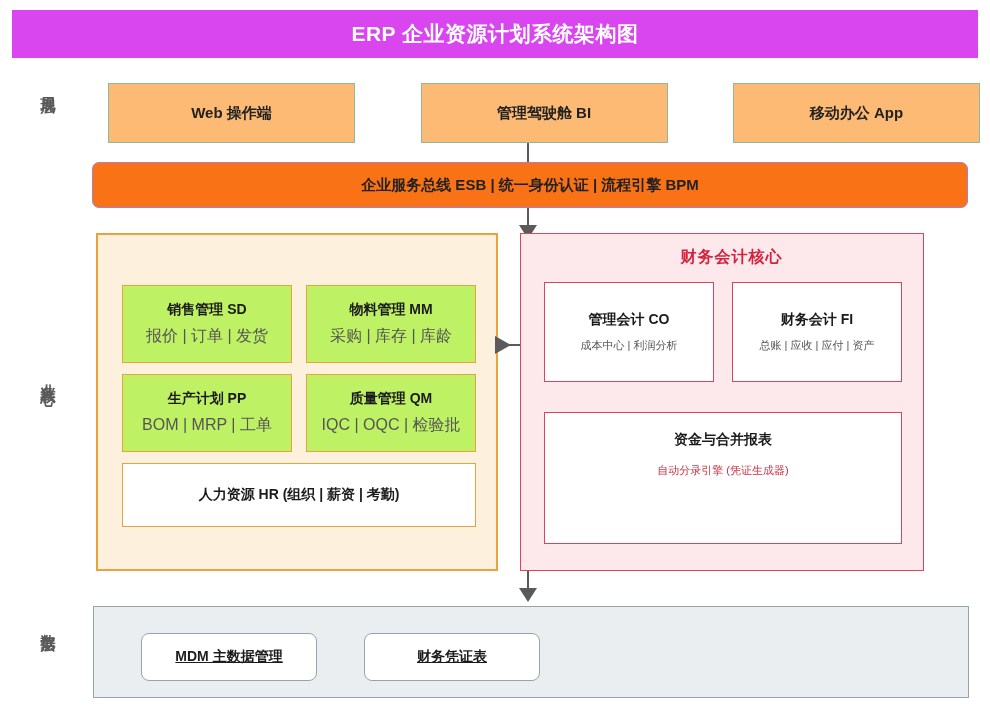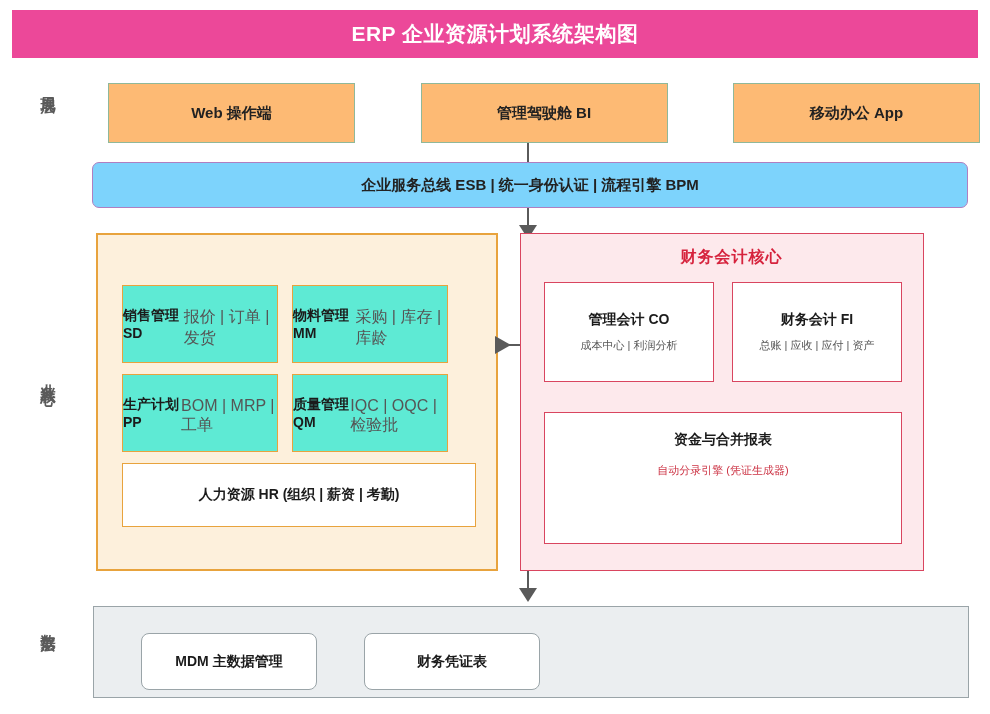--- a/index.html
+++ b/index.html
@@ -12,21 +12,21 @@
     font-family: "Liberation Sans", "DejaVu Sans", sans-serif;
     position: relative;
     overflow: hidden;
   }
 
   
   .title-bar {
     position: absolute;
     left: 12px; top: 10px;
     width: 966px; height: 48px;
-    background: #ec4899;
+    background: #d946ef;
     display: flex; align-items: center; justify-content: center;
   }
   .title-bar .title-text {
     color: #ffffff;
     font-size: 21px;
     font-weight: bold;
     letter-spacing: 0.5px;
   }
 
   
@@ -70,21 +70,21 @@
     left: 527px; top: 143px;
     width: 2px; height: 19px;
     background: #5a5a5a;
   }
 
   
   .esb-bar {
     position: absolute;
     left: 92px; top: 162px;
     width: 876px; height: 46px;
-    background: #7dd3fc;
+    background: #f97316;
     border: 1px solid #b07ec0;
     border-radius: 7px;
     display: flex; align-items: center; justify-content: center;
     color: #222222;
     font-size: 15px;
     font-weight: bold;
   }
 
   
   .conn-esb-fin {
@@ -119,24 +119,24 @@
     letter-spacing: 1px;
   }
   .supply-grid {
     position: absolute;
     left: 24px; top: 50px;
     width: 354px;
     display: flex; flex-wrap: wrap;
     gap: 11px 14px;
   }
   .mod-box {
-    width: 156px; height: 78px;
-    background: #5eead4;
+    width: 170px; height: 78px;
+    background: #bef264;
     border: 1px solid #e8a33d;
-    display: flex; flex-direction: row;
+    display: flex; flex-direction: column;
     align-items: center; justify-content: center;
   }
   .mod-box .mod-title {
     color: #1b1b1b;
     font-size: 14px;
     font-weight: bold;
   }
   .mod-box .mod-sub {
     margin-top: 7px;
     color: #555555;
@@ -254,28 +254,29 @@
     width: 876px; height: 92px;
     background: #ebeef0;
     border: 1px solid #9aa4a8;
   }
   .data-row {
     position: absolute;
     left: 47px; top: 26px;
     display: flex; gap: 47px;
   }
   .data-box {
-    width: 176px; height: 57px;
+    width: 176px; height: 48px;
     background: #ffffff;
     border: 1px solid #9aa4a8;
     border-radius: 8px;
     display: flex; align-items: center; justify-content: center;
     color: #1b1b1b;
     font-size: 14px;
     font-weight: bold;
+    text-decoration: underline;
   }
 </style>
 </head>
 <body>
 
 <div class="title-bar">
   <span class="title-text">ERP 企业资源计划系统架构图</span>
 </div>
 
 <div class="layer-label layer-present">展现层</div>

